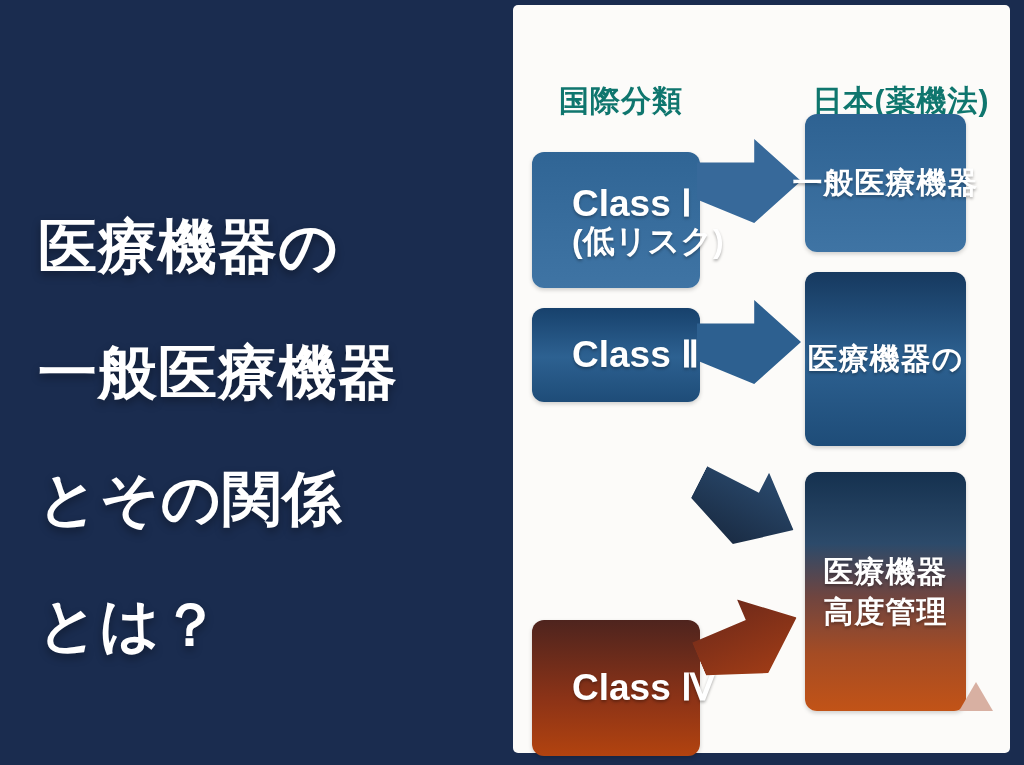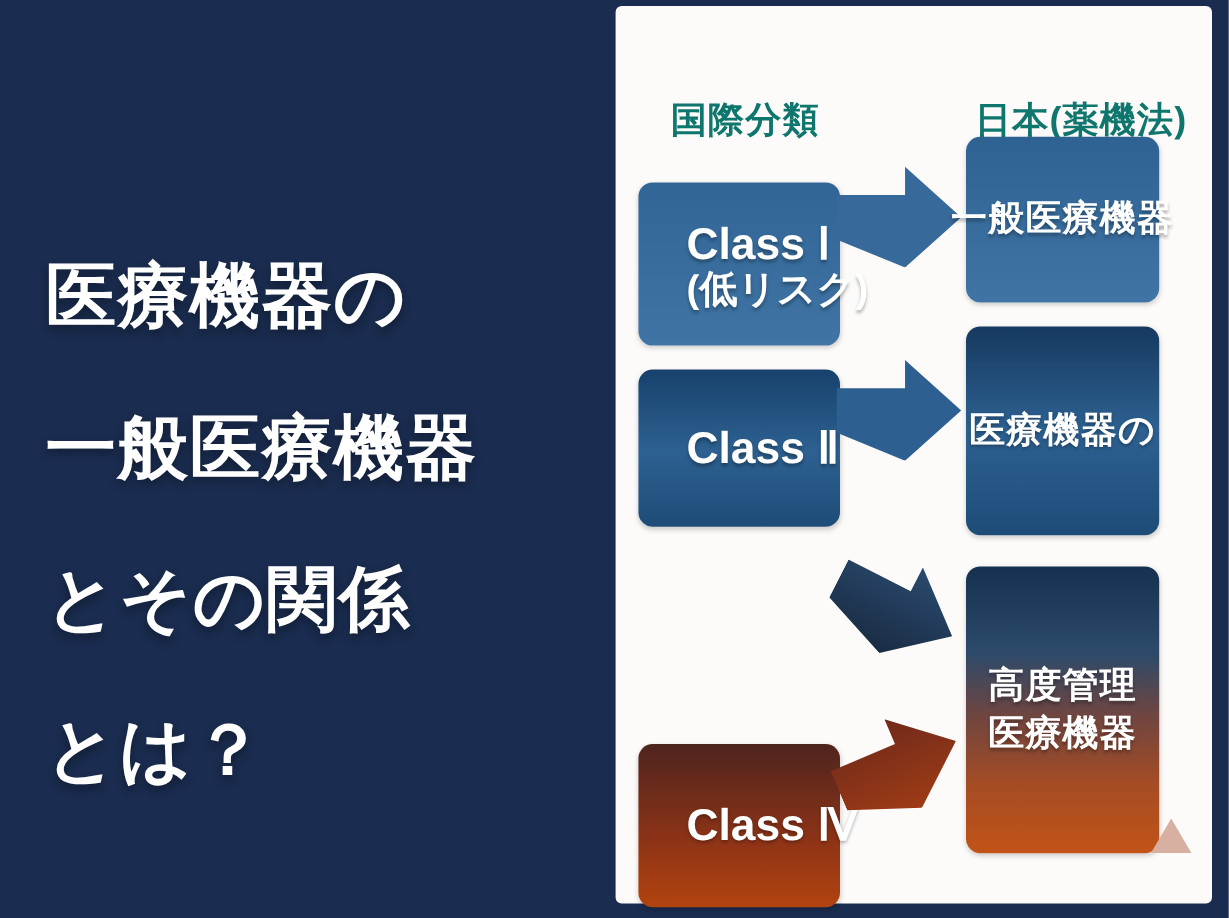--- a/index.html
+++ b/index.html
@@ -27,21 +27,21 @@
          display:flex; flex-direction:column; justify-content:center;
          box-shadow:0 2px 4px rgba(0,0,0,0.18);
          text-shadow:0 2px 3px rgba(0,0,0,0.30); }
 
   
   .lbox { left:19px; width:168px; padding-left:40px; align-items:flex-start;margin-top:36px; }
   .lbox .class-label { font-size:37px; line-height:42px; white-space:nowrap; }
   .lbox .class-sub   { font-size:32px; line-height:32px; white-space:nowrap; }
 
   .lbox1 { top:111px; height:136px; background:linear-gradient(180deg,#306595,#3f74a4); }
-  .lbox2 { top:267px; height:131px; background:linear-gradient(180deg,#17416c,#2d6191 52%,#1e4c78); }
+  .lbox2 { top:267px; height:94px; background:linear-gradient(180deg,#17416c,#2d6191 52%,#1e4c78); }
   .lbox3 { top:422px; height:135px; background:linear-gradient(180deg,#14304f,#254568 38%,#4d3247 70%,#68362e); }
   .lbox4 { top:579px; height:136px; background:linear-gradient(180deg,#4e241e,#8c3317 58%,#b2430f); }
 
   
   .rbox { left:292px; width:161px; align-items:center; text-align:right; }
   .rbox .jp-label { font-size:30px; line-height:40px; letter-spacing:1px; white-space:nowrap; }
 
   .rbox1 { top:109px; height:138px; background:linear-gradient(180deg,#2e6292,#3f74a4); }
   .rbox2 { top:267px; height:174px; background:linear-gradient(180deg,#16395f,#2d6191 50%,#1e4c78); }
   .rbox3 { top:467px; height:239px; background:linear-gradient(180deg,#15314f,#2c4a6a 30%,#6f4540 52%,#a54c24 76%,#c25317); }
@@ -99,20 +99,20 @@
 
     <div class="box rbox rbox1">
       <div class="jp-label">一般医療機器</div>
     </div>
 
     <div class="box rbox rbox2">
       <div class="jp-label">医療機器の</div>
     </div>
 
     <div class="box rbox rbox3">
+      <div class="jp-label">医療機器</div>
       <div class="jp-label">高度管理</div>
-      <div class="jp-label">医療機器</div>
     </div>
 
     <div class="spike"></div>
 
   </div>
 </div>
 
 </body></html>

